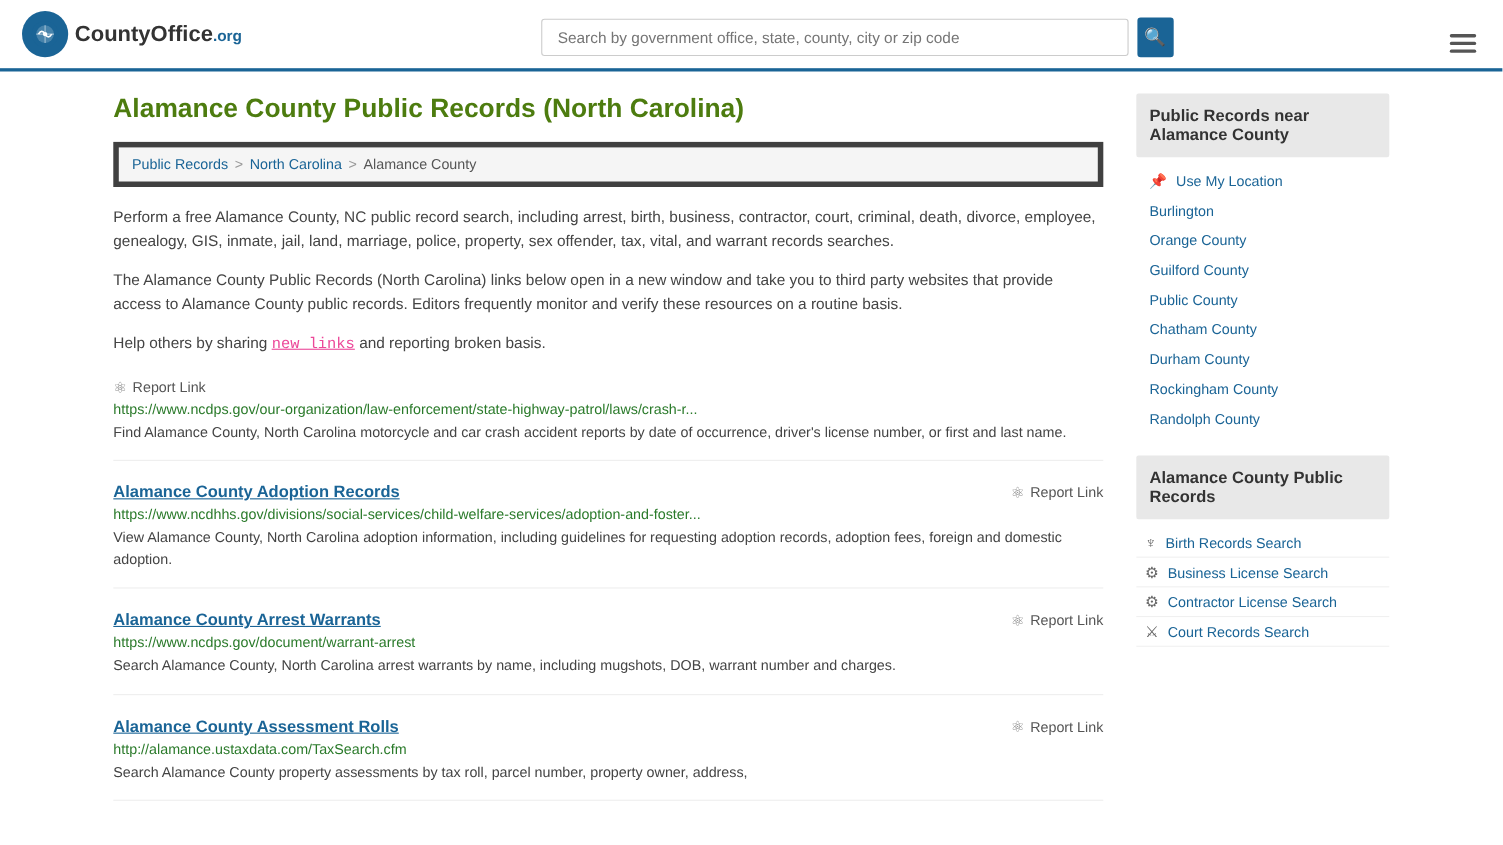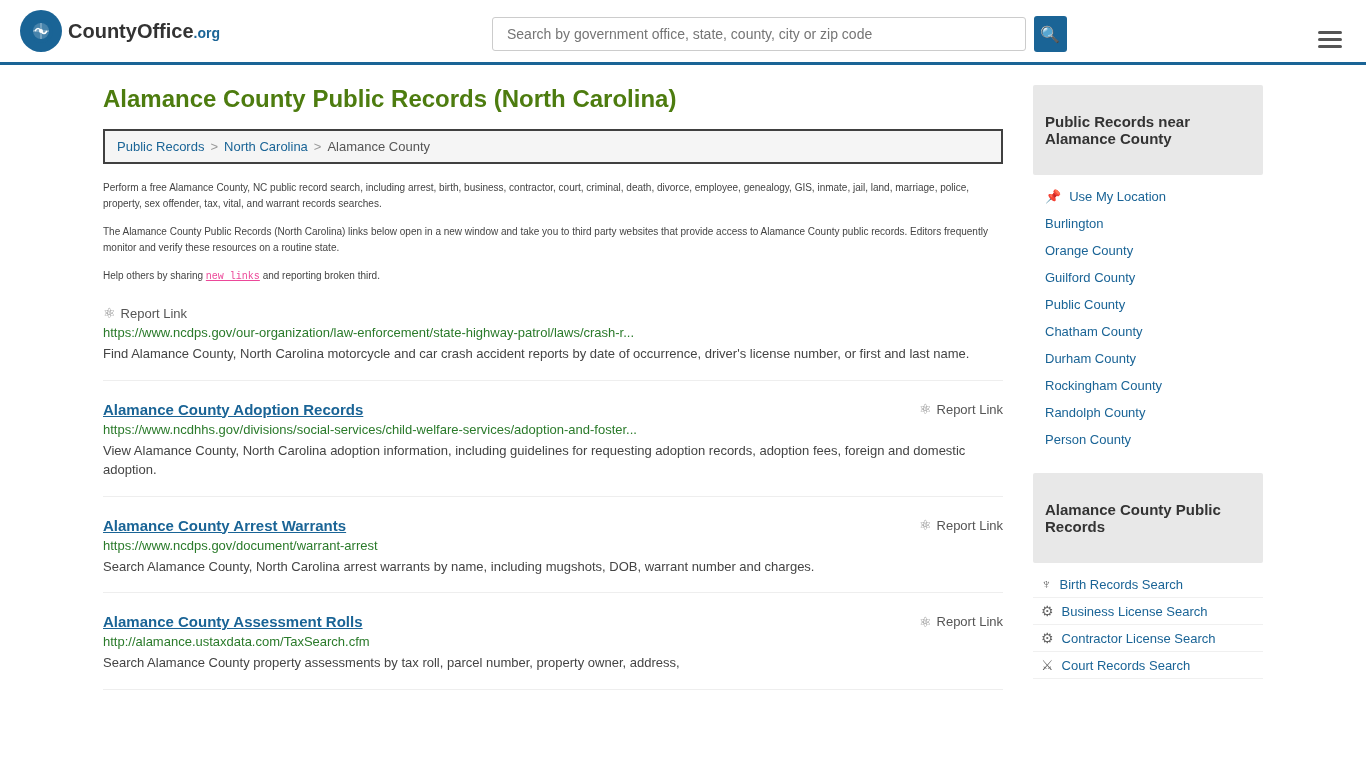--- a/index.html
+++ b/index.html
@@ -113,41 +113,41 @@
     #page-title {
       font-size: 24px;
       font-weight: bold;
       color: #4d7c0f;
       margin-bottom: 16px;
     }
 
     
     #breadcrumb {
       background: #f5f5f5;
-      border: 2px solid #404040;
+      border: 5px solid #404040;
       padding: 8px 12px;
       margin-bottom: 16px;
       font-size: 13px;
       color: #555;
       display: flex;
       align-items: center;
       gap: 6px;
     }
     .breadcrumb-link {
       color: #1a6496;
       text-decoration: none;
       cursor: pointer;
     }
     .breadcrumb-sep {
       color: #999;
     }
 
     
     .description {
-      font-size: 10px;
+      font-size: 14px;
       line-height: 1.6;
       color: #444;
       margin-bottom: 12px;
     }
     .description a {
       color: #ec4899;
       text-decoration: underline;
       font-family: Liberation Mono, monospace;
     }
 
@@ -195,21 +195,21 @@
       color: #444;
       line-height: 1.5;
     }
 
     
     .sidebar-section {
       margin-bottom: 20px;
     }
     .sidebar-header {
       background: #e8e8e8;
-      padding: 28px 12px;
+      padding: 12px 12px;
       font-size: 15px;
       font-weight: bold;
       color: #333;
       margin-bottom: 8px;
       border-radius: 2px;
     }
     .sidebar-item {
       padding: 6px 12px;
       font-size: 13px;
       display: flex;
@@ -283,23 +283,23 @@
 
     <div id="breadcrumb">
       <a class="breadcrumb-link">Public Records</a>
       <span class="breadcrumb-sep">&gt;</span>
       <a class="breadcrumb-link">North Carolina</a>
       <span class="breadcrumb-sep">&gt;</span>
       <span>Alamance County</span>
     </div>
 
     <p class="description">Perform a free Alamance County, NC public record search, including arrest, birth, business, contractor, court, criminal, death, divorce, employee, genealogy, GIS, inmate, jail, land, marriage, police, property, sex offender, tax, vital, and warrant records searches.</p>
-    <p class="description">The Alamance County Public Records (North Carolina) links below open in a new window and take you to third party websites that provide access to Alamance County public records. Editors frequently monitor and verify these resources on a routine state.</p>
+    <p class="description">The Alamance County Public Records (North Carolina) links below open in a new window and take you to third party websites that provide access to Alamance County public records. Editors frequently monitor and verify these resources on a routine basis.</p>
     <p class="description">
-      <span>Help others by sharing </span><a href="#">new links</a><span> and reporting broken third.</span>
+      <span>Help others by sharing </span><a href="#">new links</a><span> and reporting broken basis.</span>
     </p>
 
     <div id="records-container">
         <div class="record-entry">
     <div class="record-title-row">
       <span class="report-link">
         <span class="report-link-icon">⚛</span>
         <span>Report Link</span>
       </span>
     </div>
@@ -369,23 +369,20 @@
           </div>
           <div class="sidebar-item">
             <a class="sidebar-link">Durham County</a>
           </div>
           <div class="sidebar-item">
             <a class="sidebar-link">Rockingham County</a>
           </div>
           <div class="sidebar-item">
             <a class="sidebar-link">Randolph County</a>
           </div>
-          <div class="sidebar-item">
-            <a class="sidebar-link">Person County</a>
-          </div>
         </div>
     </div>
 
     <div class="sidebar-section">
       <div class="sidebar-header">Alamance County Public Records</div>
       <div id="records-links-list">
           <div class="sidebar-record-item">
     <span class="sidebar-record-icon">♆</span>
     <a class="sidebar-link">Birth Records Search</a>
   </div>

